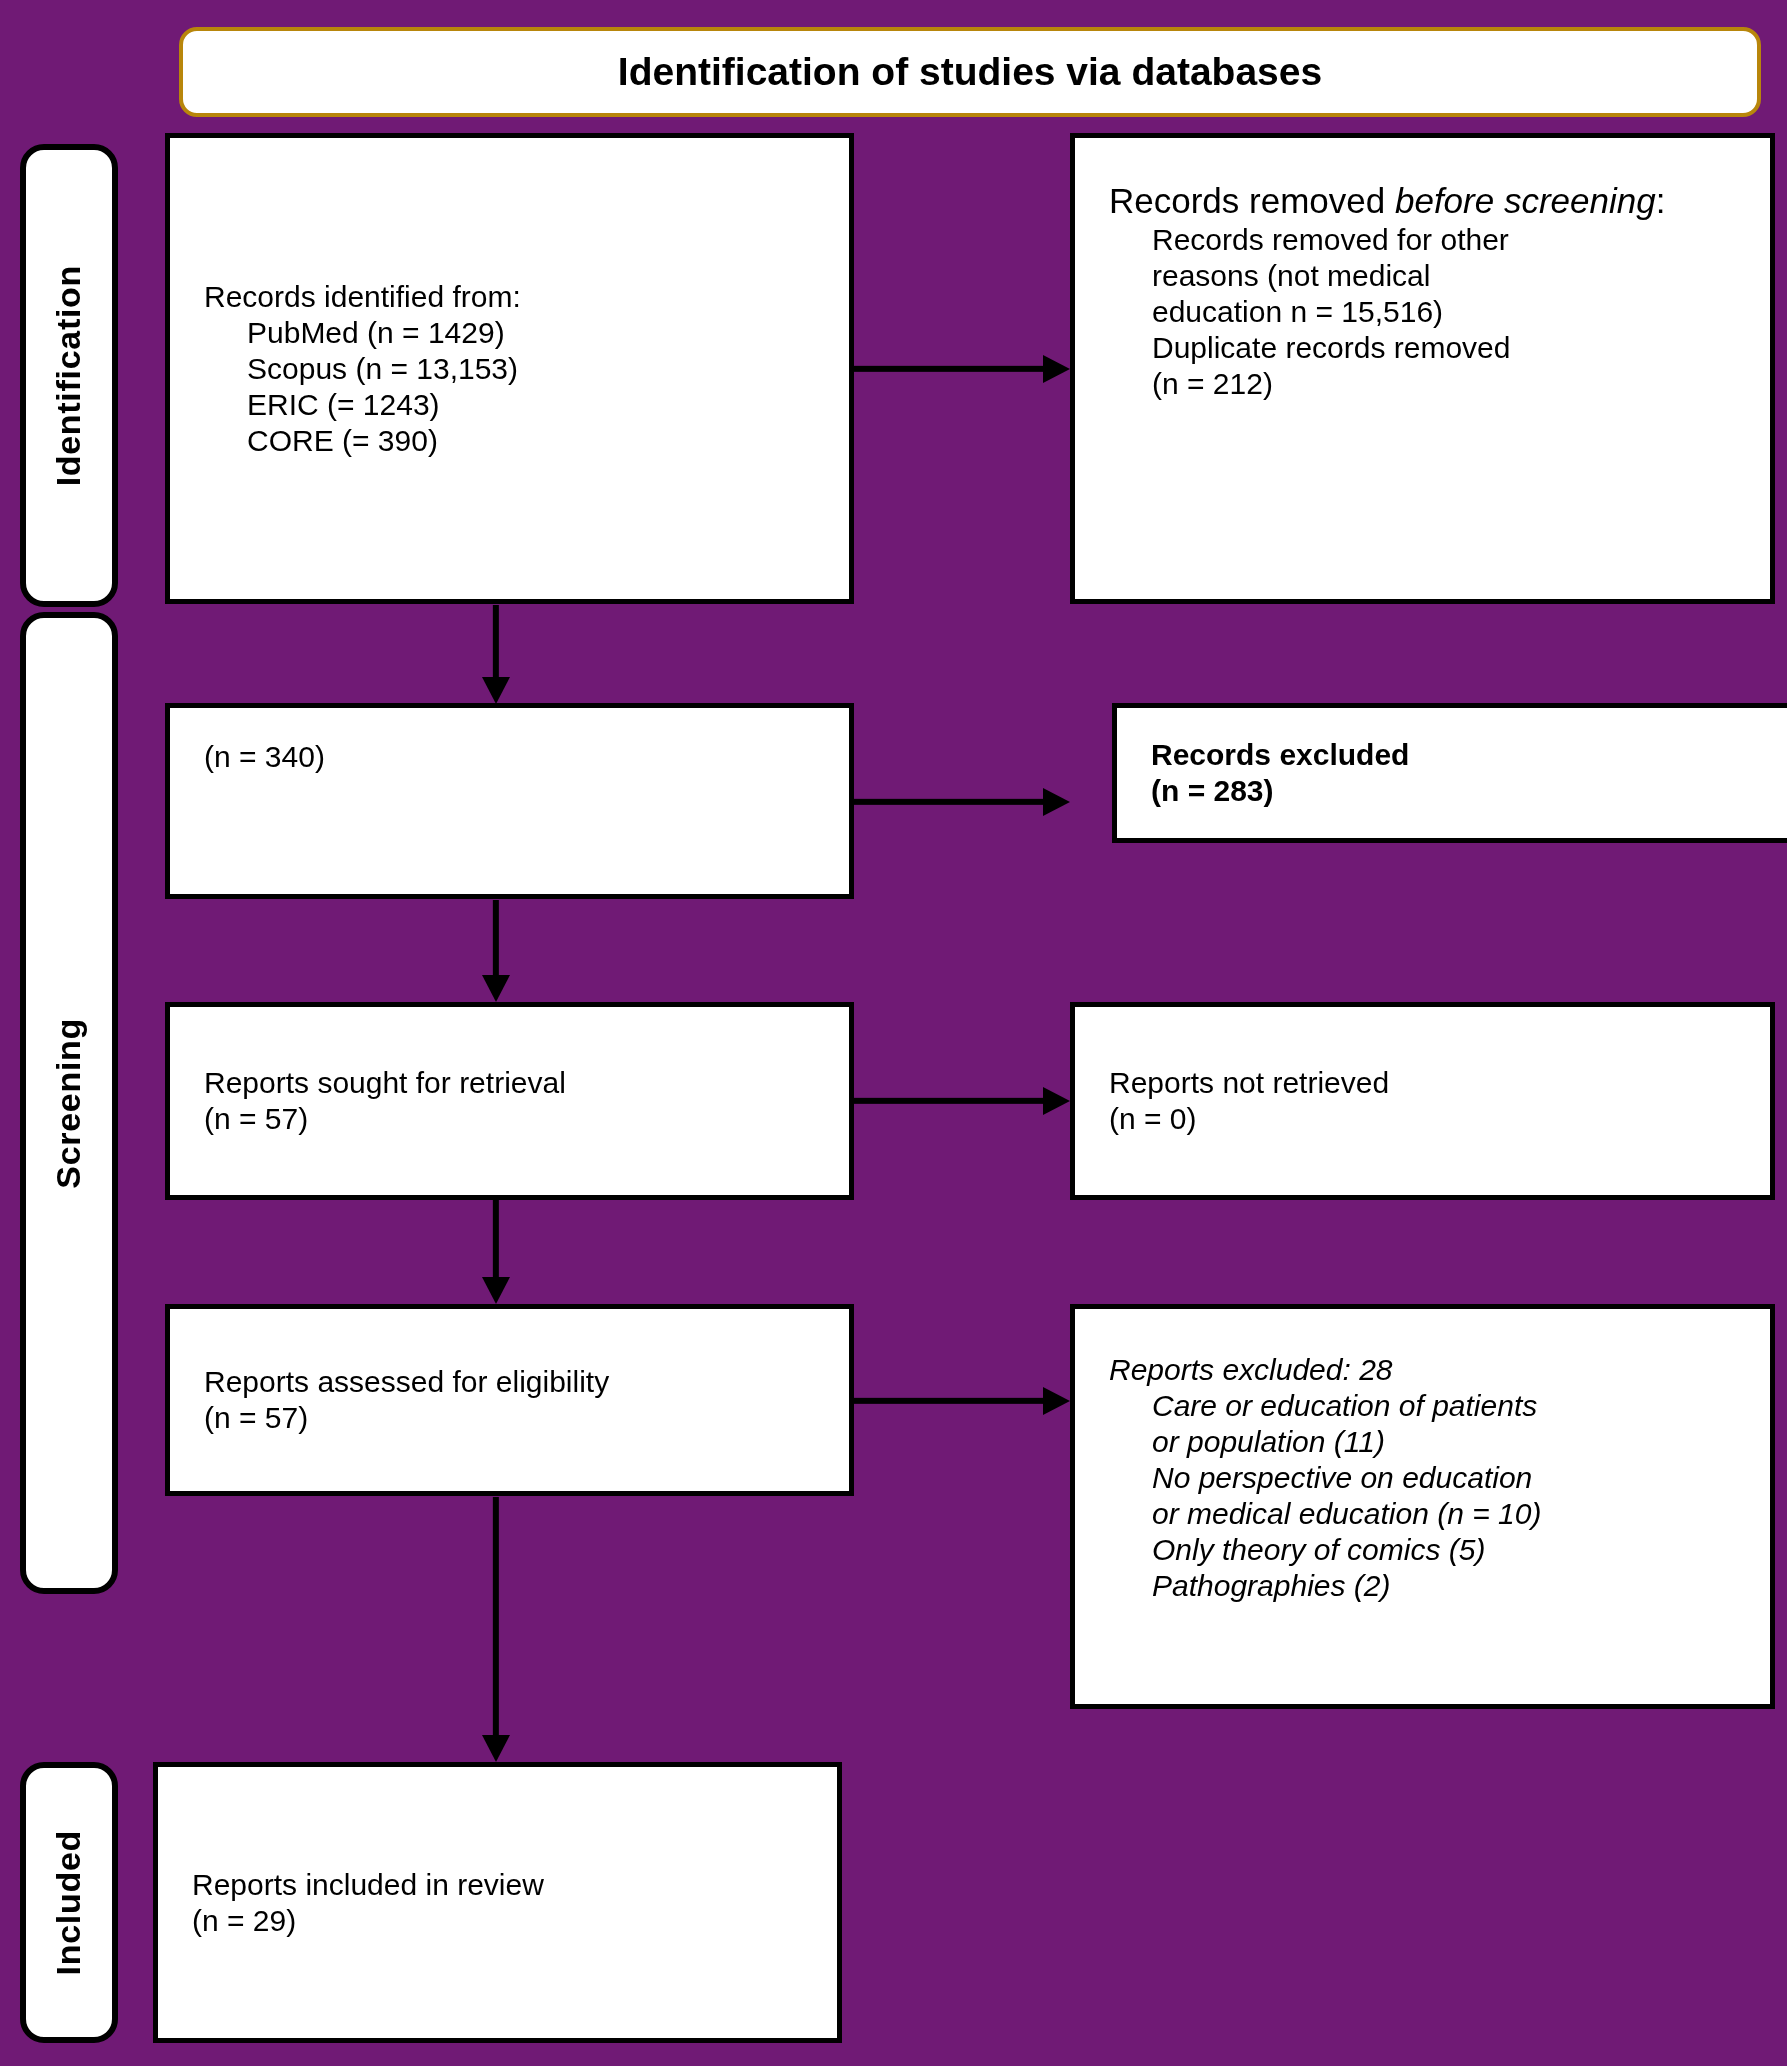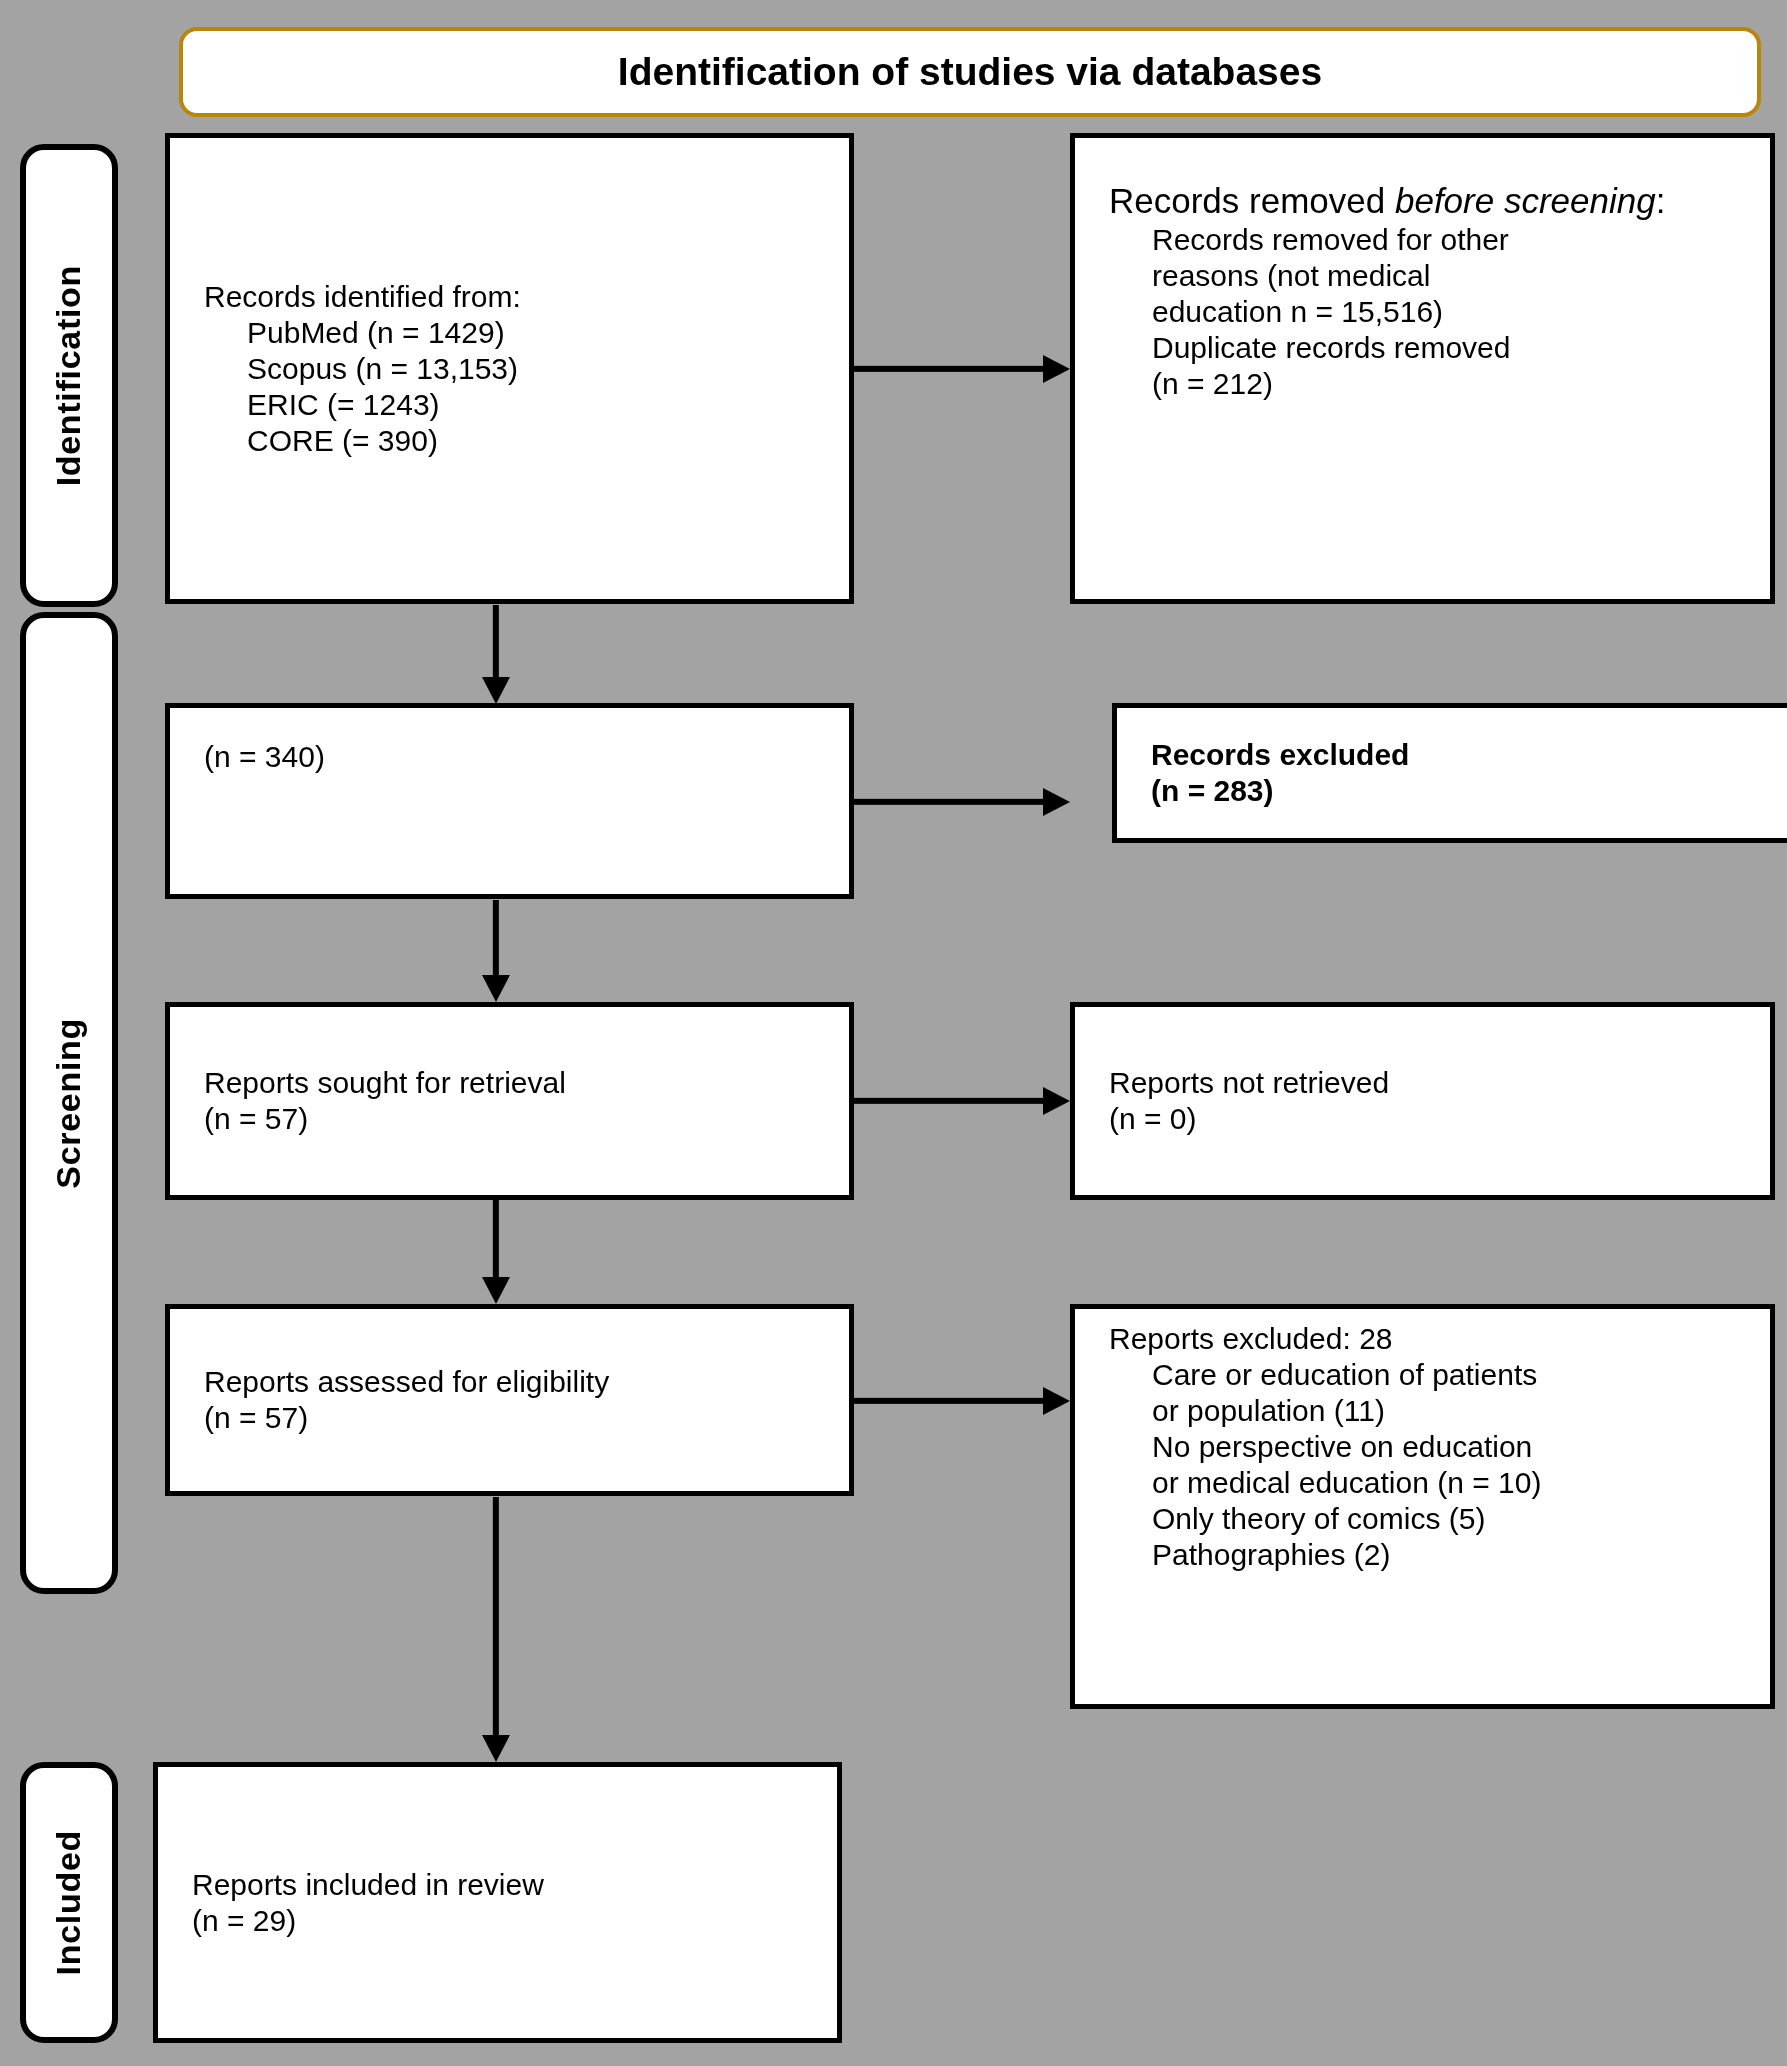--- a/index.html
+++ b/index.html
@@ -8,21 +8,21 @@
     background: #ffffff;
   }
   body {
     font-family: "Liberation Sans", sans-serif;
     color: #000000;
   }
   #canvas {
     position: relative;
     width: 1788px;
     height: 2066px;
-    background: #a3a3a3;
+    background: #701a75;
     overflow: hidden;
   }
 
   
   .header-banner {
     position: absolute;
     left: 179px;
     top: 27px;
     width: 1582px;
     height: 90px;
@@ -246,21 +246,21 @@
   </div>
 
   <div class="flow-box" style="left:165px; top:1304px; width:689px; height:192px;">
     <div class="flow-box-inner">
       <div class="box-line">Reports assessed for eligibility</div>
       <div class="box-line">(n = 57)</div>
     </div>
   </div>
 
   <div class="flow-box align-top" style="left:1070px; top:1304px; width:705px; height:405px;">
-    <div class="flow-box-inner" style="top:12px;">
+    <div class="flow-box-inner" style="top:43px;font-style:italic;">
       <div class="box-line">Reports excluded: 28</div>
       <div class="box-line indent">Care or education of patients</div>
       <div class="box-line indent">or population (11)</div>
       <div class="box-line indent">No perspective on education</div>
       <div class="box-line indent">or medical education (n = 10)</div>
       <div class="box-line indent">Only theory of comics (5)</div>
       <div class="box-line indent">Pathographies (2)</div>
     </div>
   </div>
 

